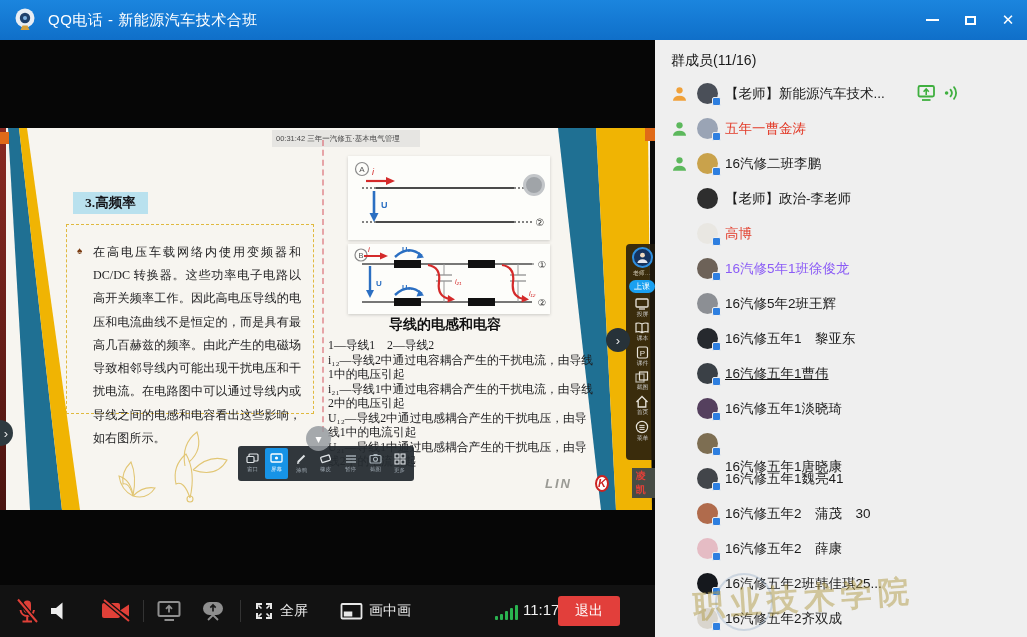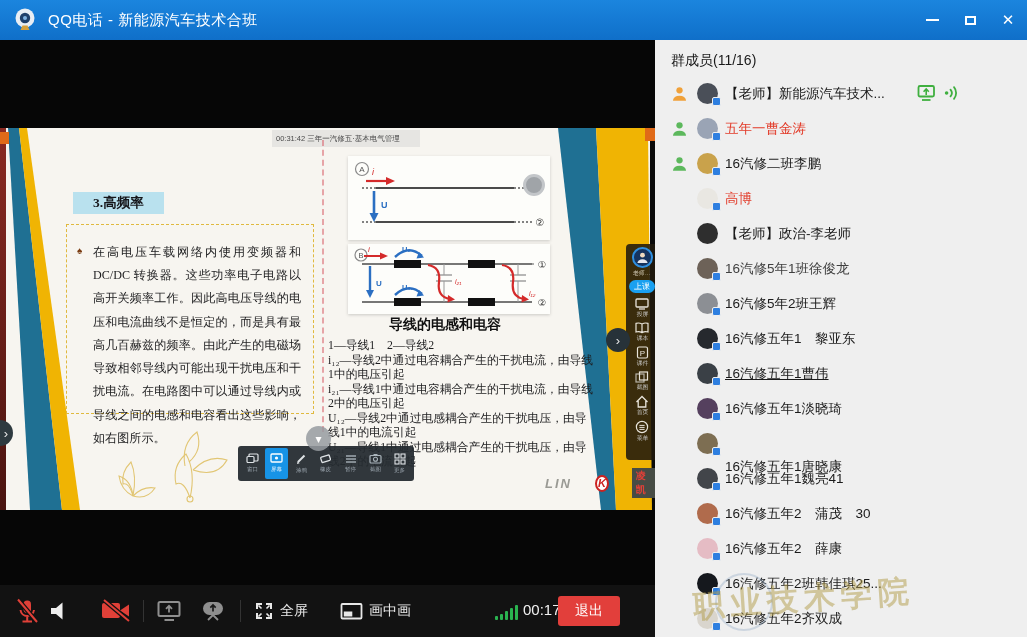--- a/index.html
+++ b/index.html
@@ -29,21 +29,21 @@
   .wedge{position:absolute;left:0;top:0;width:655px;height:382px;pointer-events:none;}
   .wedge.tealL{background:#1f7093;clip-path:polygon(8px 0,19px 0,62px 382px,30px 382px);}
   .wedge.goldL{background:#f0b403;clip-path:polygon(19px 0,27px 0,80px 382px,62px 382px);}
   .wedge.tealR{background:#1f7093;clip-path:polygon(558px 0,596px 0,616px 382px,601px 382px);}
   .wedge.goldR{background:#f0b403;clip-path:polygon(596px 0,648px 0,652px 382px,616px 382px);}
 
   .strip{position:absolute;left:272px;top:2px;width:148px;height:17px;background:#e6e5e2;
     font-size:7.5px;color:#4a4a4a;padding:4px 4px 0;white-space:nowrap;overflow:hidden;filter:blur(.4px);}
 
   .sec-title{position:absolute;left:73px;top:64px;background:#b9e1ee;color:#16161a;
-    font-family:"Liberation Serif","DejaVu Serif",serif;font-weight:bold;font-size:13.5px;padding:2px 20px;}
+    font-family:"Liberation Serif","DejaVu Serif",serif;font-weight:bold;font-size:13.5px;padding:2px 12px;}
   .textbox{position:absolute;left:66px;top:96px;width:248px;height:190px;border:1px dashed #e0b93e;
     padding:16px 12px 8px 26px;}
   .textbox .bullet{position:absolute;left:10px;top:20px;color:#7a3c12;font-size:10px;}
   .textbox p{margin:0;font-family:"Liberation Serif","DejaVu Serif",serif;font-size:12.1px;
     line-height:1.92;color:#1d1d1f;text-align:justify;}
 
   .col-divider{position:absolute;left:322px;top:12px;height:292px;border-left:2px dashed rgba(217,96,108,.55);}
 
   .panelA{position:absolute;left:348px;top:28px;width:202px;height:84px;background:#fdfdfa;box-shadow:0 1px 3px rgba(0,0,0,.18);}
   .panelB{position:absolute;left:348px;top:116px;width:202px;height:70px;background:#fdfdfa;box-shadow:0 1px 3px rgba(0,0,0,.18);}
@@ -425,21 +425,21 @@
         </svg>
         <span class="ct-label">画中画</span>
       </div>
       <div class="signal">
         <i style="height:4px"></i>
           <i style="height:6px"></i>
           <i style="height:9px"></i>
           <i style="height:12px"></i>
           <i style="height:15px"></i>
       </div>
-      <div class="timer">00:17</div>
+      <div class="timer">11:17</div>
       <div class="exit-btn">退出</div>
     </div>
   </div>
 
   <div class="right-panel">
     <div class="rp-header">群成员(11/16)</div>
     <div>
   <div class="member-row">
     <svg class="presence" width="17" height="17" viewBox="0 0 20 20" style="color: rgb(240, 161, 58);">
       <circle cx="10" cy="6.3" r="3.7" fill="currentColor"></circle>
@@ -490,54 +490,54 @@
       
       
     </span>
   </div>
 
   <div class="member-row">
     <svg class="presence" width="17" height="17" viewBox="0 0 20 20" style="visibility: hidden;">
       <circle cx="10" cy="6.3" r="3.7" fill="currentColor"></circle>
       <path d="M2.3 18.5 a7.7 6 0 0 1 15.4 0 z" fill="currentColor"></path>
     </svg>
+    <span class="avatar" style="background: rgb(46, 46, 46);">
+      
+    </span>
+    <span class="member-name" style="color: rgb(26, 26, 26);">【老师】政治-李老师</span>
+    <span class="row-right">
+      
+      
+    </span>
+  </div>
+
+  <div class="member-row">
+    <svg class="presence" width="17" height="17" viewBox="0 0 20 20" style="visibility: hidden;">
+      <circle cx="10" cy="6.3" r="3.7" fill="currentColor"></circle>
+      <path d="M2.3 18.5 a7.7 6 0 0 1 15.4 0 z" fill="currentColor"></path>
+    </svg>
     <span class="avatar" style="background: rgb(233, 231, 226);">
       <span class="badge"></span>
     </span>
     <span class="member-name" style="color: rgb(226, 58, 40);">高博</span>
     <span class="row-right">
       
       
     </span>
   </div>
 
   <div class="member-row">
     <svg class="presence" width="17" height="17" viewBox="0 0 20 20" style="visibility: hidden;">
       <circle cx="10" cy="6.3" r="3.7" fill="currentColor"></circle>
       <path d="M2.3 18.5 a7.7 6 0 0 1 15.4 0 z" fill="currentColor"></path>
     </svg>
-    <span class="avatar" style="background: rgb(46, 46, 46);">
-      
-    </span>
-    <span class="member-name" style="color: rgb(26, 26, 26);">【老师】政治-李老师</span>
-    <span class="row-right">
-      
-      
-    </span>
-  </div>
-
-  <div class="member-row">
-    <svg class="presence" width="17" height="17" viewBox="0 0 20 20" style="visibility: hidden;">
-      <circle cx="10" cy="6.3" r="3.7" fill="currentColor"></circle>
-      <path d="M2.3 18.5 a7.7 6 0 0 1 15.4 0 z" fill="currentColor"></path>
-    </svg>
     <span class="avatar" style="background: rgb(109, 98, 88);">
       <span class="badge"></span>
     </span>
-    <span class="member-name" style="color: #404040;">16汽修5年1班徐俊龙</span>
+    <span class="member-name" style="color: #8b5cf6;">16汽修5年1班徐俊龙</span>
     <span class="row-right">
       
       
     </span>
   </div>
 
   <div class="member-row">
     <svg class="presence" width="17" height="17" viewBox="0 0 20 20" style="visibility: hidden;">
       <circle cx="10" cy="6.3" r="3.7" fill="currentColor"></circle>
       <path d="M2.3 18.5 a7.7 6 0 0 1 15.4 0 z" fill="currentColor"></path>

